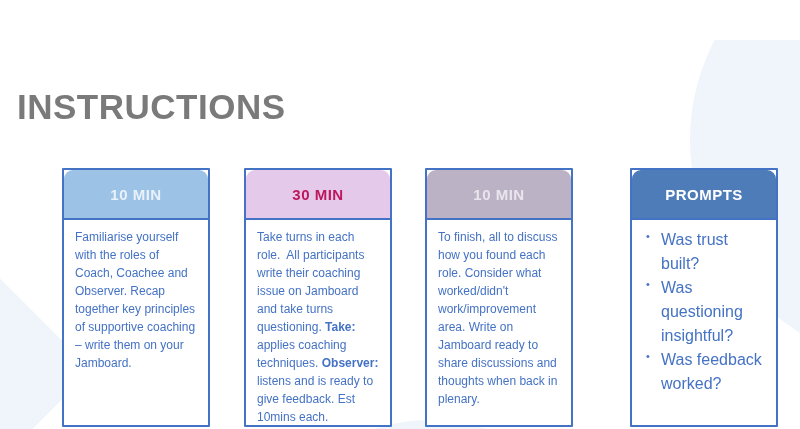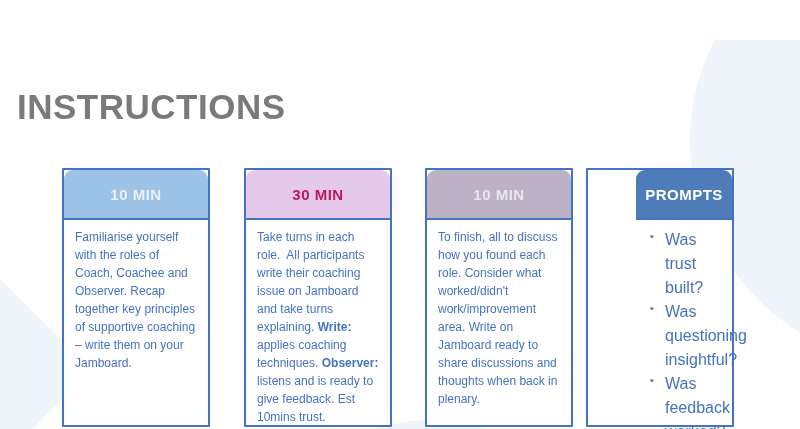--- a/index.html
+++ b/index.html
@@ -11,21 +11,21 @@
   .bg-ellipse-right{left:690px;top:-140px;width:540px;height:480px;border-radius:50%;}
   .bg-circle-bottom{left:250px;top:380px;width:360px;height:360px;border-radius:50%;}
   .bg-blob-left{left:-150px;top:230px;width:200px;height:200px;border-radius:42px;transform:rotate(45deg);}
 
   .title{position:absolute;left:17px;top:24px;font-size:35px;font-weight:bold;color:#7a7a7a;letter-spacing:0.5px;z-index:2;}
 
   .card{position:absolute;top:128px;width:148px;height:259px;background:#ffffff;border:2px solid #4472c4;border-radius:1px;box-sizing:border-box;z-index:1;}
   .card-1{left:62px;}
   .card-2{left:244px;}
   .card-3{left:425px;}
-  .card-4{left:586px;padding-left:48px;}
+  .card-4{left:630px;}
 
   .card-header{height:48px;border-bottom:2px solid #4472c4;border-radius:9px 9px 0 0;display:flex;align-items:center;justify-content:center;font-size:15px;font-weight:bold;letter-spacing:0.5px;}
   .card-body{padding:8px 11px 0 11px;font-size:12px;line-height:1.5;color:#4472c4;white-space:pre-wrap;}
   .card-body .bold{font-weight:bold;}
 
   .prompt-list{margin:8px 0 0 0;padding:0 8px 0 12px;list-style:none;font-size:16px;line-height:1.5;color:#4472c4;}
   .prompt-list li{position:relative;padding-left:17px;}
   .prompt-list li::before{content:"\2022";position:absolute;left:2px;top:0;font-size:11px;color:#4472c4;}
 </style>
 </head>
@@ -39,21 +39,21 @@
 
   <h1 class="title">INSTRUCTIONS</h1>
 
   <div class="card card-1">
     <div class="card-header" style="background-color: rgb(156, 194, 229); color: rgb(233, 242, 250);">10 MIN</div>
     <div class="card-body"><span>Familiarise yourself with the roles of Coach, Coachee and Observer. Recap together key principles of supportive coaching – write them on your Jamboard.</span></div>
   </div>
 
   <div class="card card-2">
     <div class="card-header" style="background-color: rgb(228, 201, 234); color: #be185d;">30 MIN</div>
-    <div class="card-body"><span>Take turns in each role.  All participants write their coaching issue on Jamboard and take turns explaining. </span><span class="bold">Write:</span><span> applies coaching techniques. </span><span class="bold">Observer:</span><span> listens and is ready to give feedback. Est 10mins trust.</span></div>
+    <div class="card-body"><span>Take turns in each role.  All participants write their coaching issue on Jamboard and take turns questioning. </span><span class="bold">Take:</span><span> applies coaching techniques. </span><span class="bold">Observer:</span><span> listens and is ready to give feedback. Est 10mins each.</span></div>
   </div>
 
   <div class="card card-3">
     <div class="card-header" style="background-color: rgb(188, 178, 198); color: rgb(233, 229, 237);">10 MIN</div>
     <div class="card-body"><span>To finish, all to discuss how you found each role. Consider what worked/didn't work/improvement area. Write on Jamboard ready to share discussions and thoughts when back in plenary.</span></div>
   </div>
 
   <div class="card card-4">
     <div class="card-header" style="background-color: rgb(78, 124, 185); color: rgb(255, 255, 255);">PROMPTS</div>
     <ul class="prompt-list">

